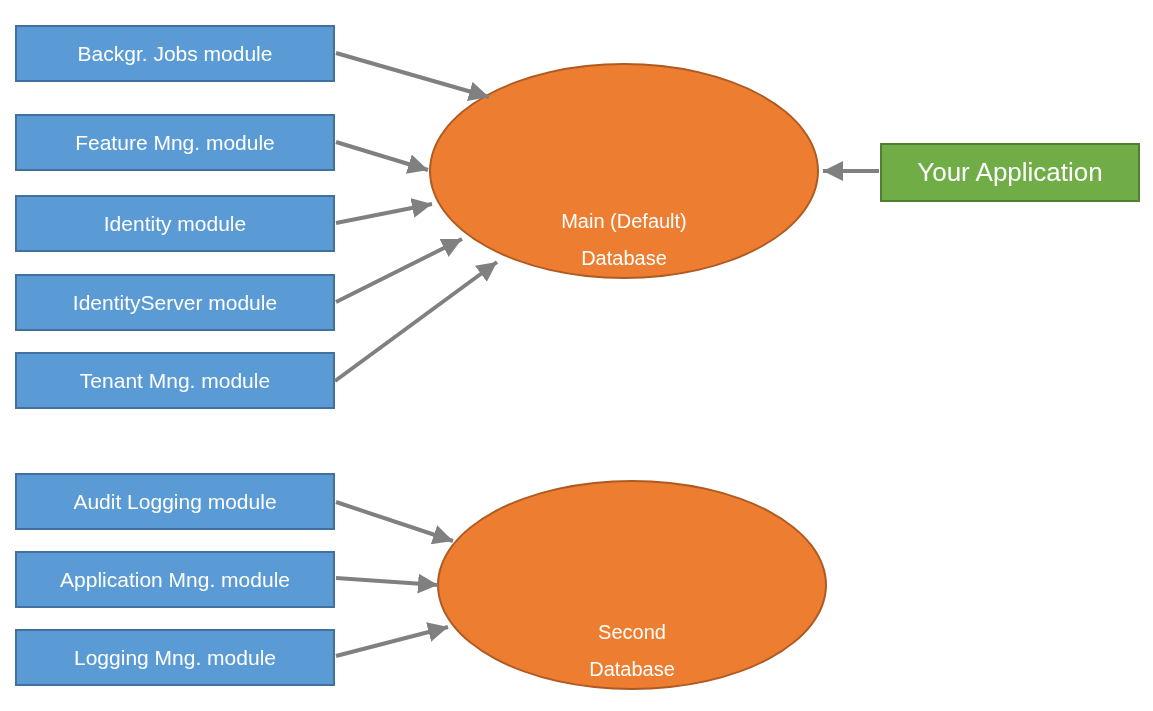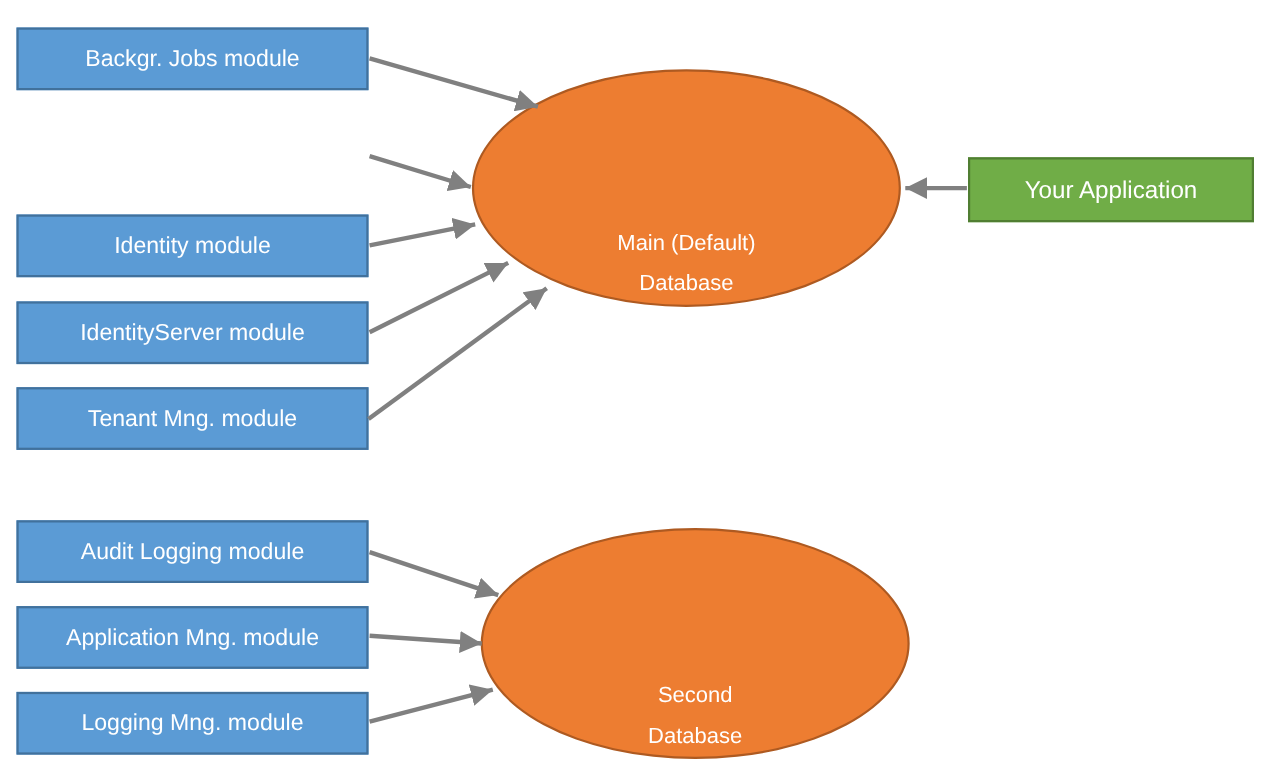--- a/index.html
+++ b/index.html
@@ -47,41 +47,44 @@
     top: 143px;
     width: 260px;
     height: 59px;
     box-sizing: border-box;
     background: var(--app-fill, #70AD47);
     border: 2px solid var(--app-border, #507E32);
     color: var(--text, #ffffff);
     display: flex;
     align-items: center;
     justify-content: center;
-    font-size: 22px;
+    font-size: 26px;
     text-align: center;
   }
   .arrows {
     position: absolute;
     left: 0; top: 0;
     pointer-events: none;
   }
   .arrows line {
     stroke: var(--arrow, #808080);
     stroke-width: 4;
   }
   .arrowhead-path { fill: var(--arrow, #808080); }
 </style>
 </head>
 <body>
 
 <div class="canvas">
 
   <div class="module" style="top:25px">
     <span>Backgr. Jobs module</span>
+  </div>
+  <div class="module" style="top:114px">
+    <span>Feature Mng. module</span>
   </div>
   <div class="module" style="top:195px">
     <span>Identity module</span>
   </div>
   <div class="module" style="top:352px">
     <span>Tenant Mng. module</span>
   </div>
   <div class="module" style="top:274px">
     <span>IdentityServer module</span>
   </div>

